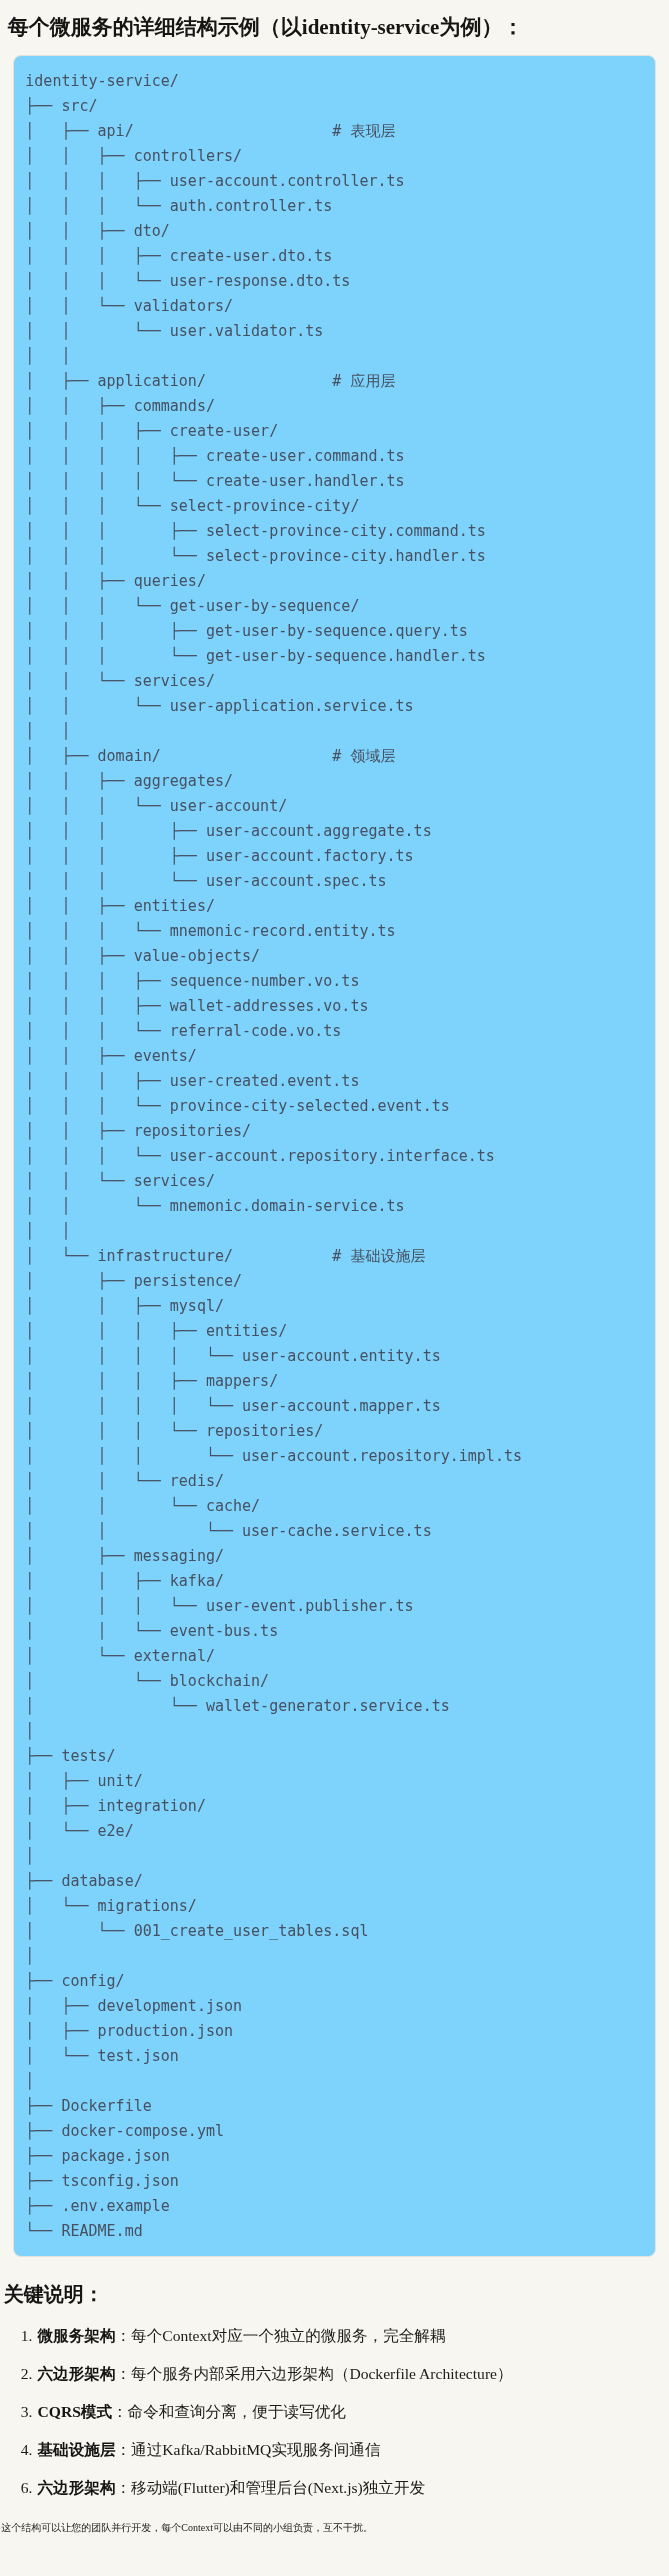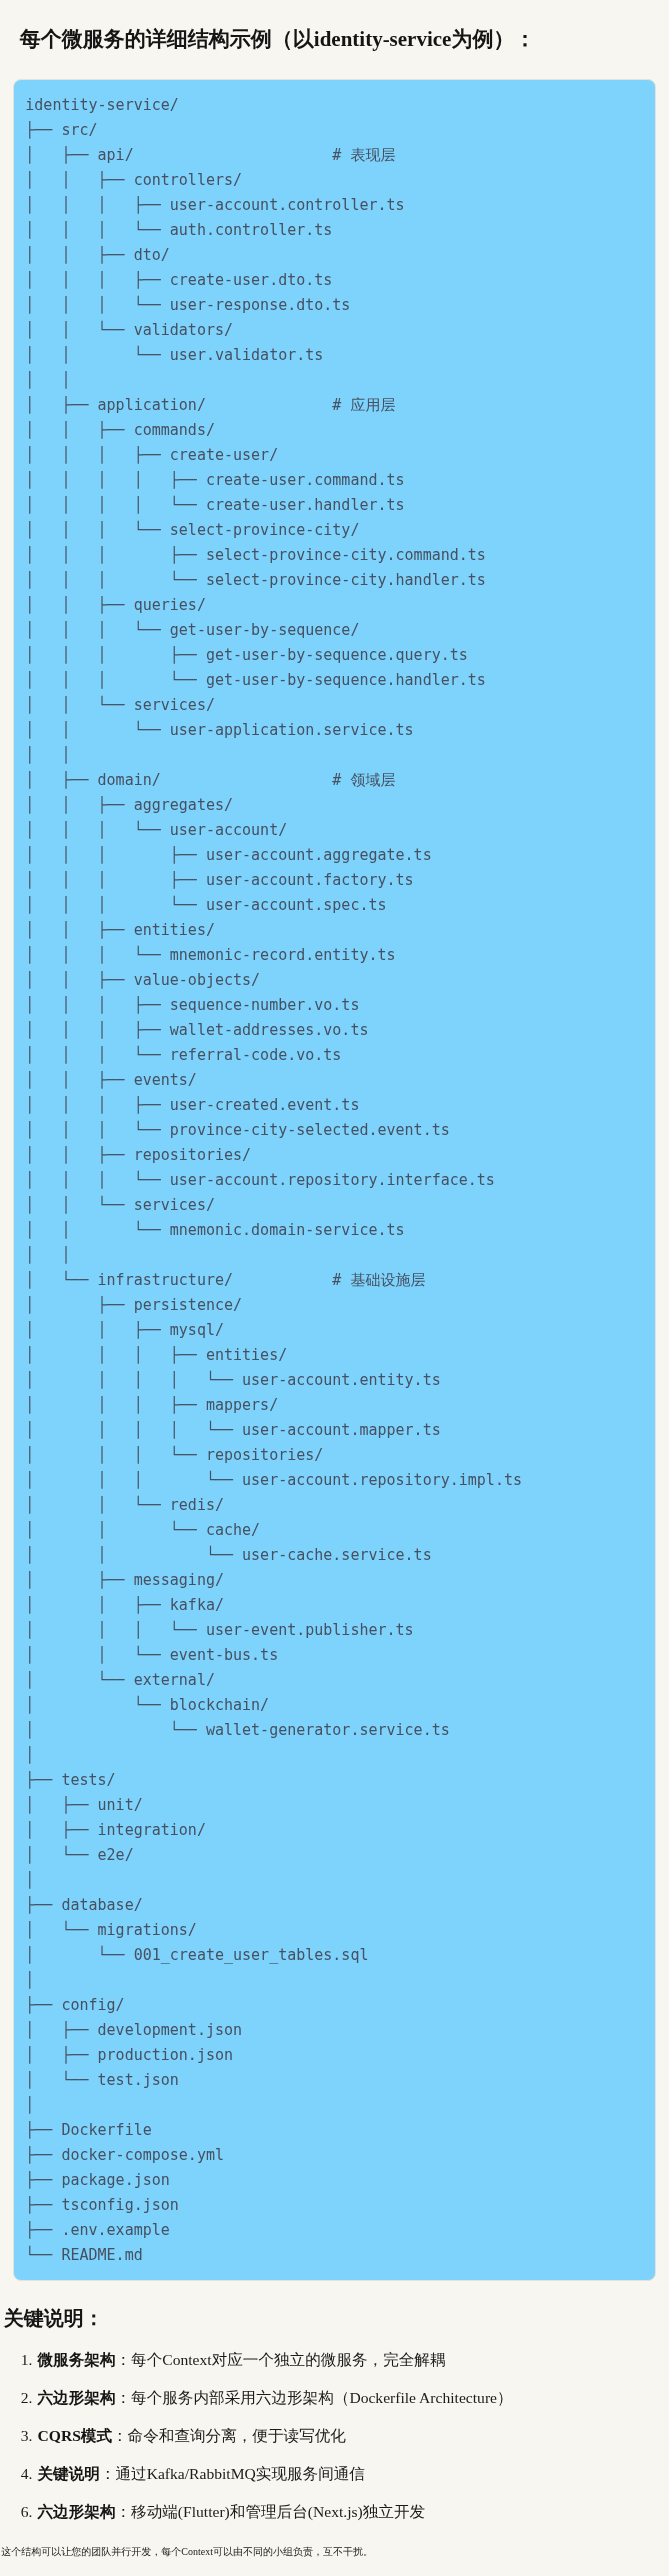--- a/index.html
+++ b/index.html
@@ -10,21 +10,21 @@
   body {
     width: 669px;
     min-height: 2576px;
     font-family: "Liberation Serif", "DejaVu Serif", serif;
     color: #1c1b19;
     box-sizing: border-box;
   }
   .page-title {
     font-size: 21px;
     font-weight: bold;
-    margin: 16px;
+    margin: 4px;
     padding: 10px 3.8px 10px 3.8px;
     line-height: 1.3;
     color: #161514;
   }
   .code-block {
     margin: 0 13px;
     background: #7dd3fc;
     border: 0.6px solid #e4e2da;
     border-radius: 8px;
     padding: 12.5px 5px 12.5px 11.3px;
@@ -169,21 +169,21 @@
   <div class="note-item">
     <span class="note-num">1.</span><span class="note-term">微服务架构</span><span class="note-desc">：每个Context对应一个独立的微服务，完全解耦</span>
   </div>
   <div class="note-item">
     <span class="note-num">2.</span><span class="note-term">六边形架构</span><span class="note-desc">：每个服务内部采用六边形架构（Dockerfile Architecture）</span>
   </div>
   <div class="note-item">
     <span class="note-num">3.</span><span class="note-term">CQRS模式</span><span class="note-desc">：命令和查询分离，便于读写优化</span>
   </div>
   <div class="note-item">
-    <span class="note-num">4.</span><span class="note-term">关键说明</span><span class="note-desc">：通过Kafka/RabbitMQ实现服务间通信</span>
+    <span class="note-num">4.</span><span class="note-term">基础设施层</span><span class="note-desc">：通过Kafka/RabbitMQ实现服务间通信</span>
   </div>
   <div class="note-item">
     <span class="note-num">6.</span><span class="note-term">六边形架构</span><span class="note-desc">：移动端(Flutter)和管理后台(Next.js)独立开发</span>
   </div>
 </div>
 
 <p class="closing-paragraph">这个结构可以让您的团队并行开发，每个Context可以由不同的小组负责，互不干扰。</p>
 
 
 </body></html>

